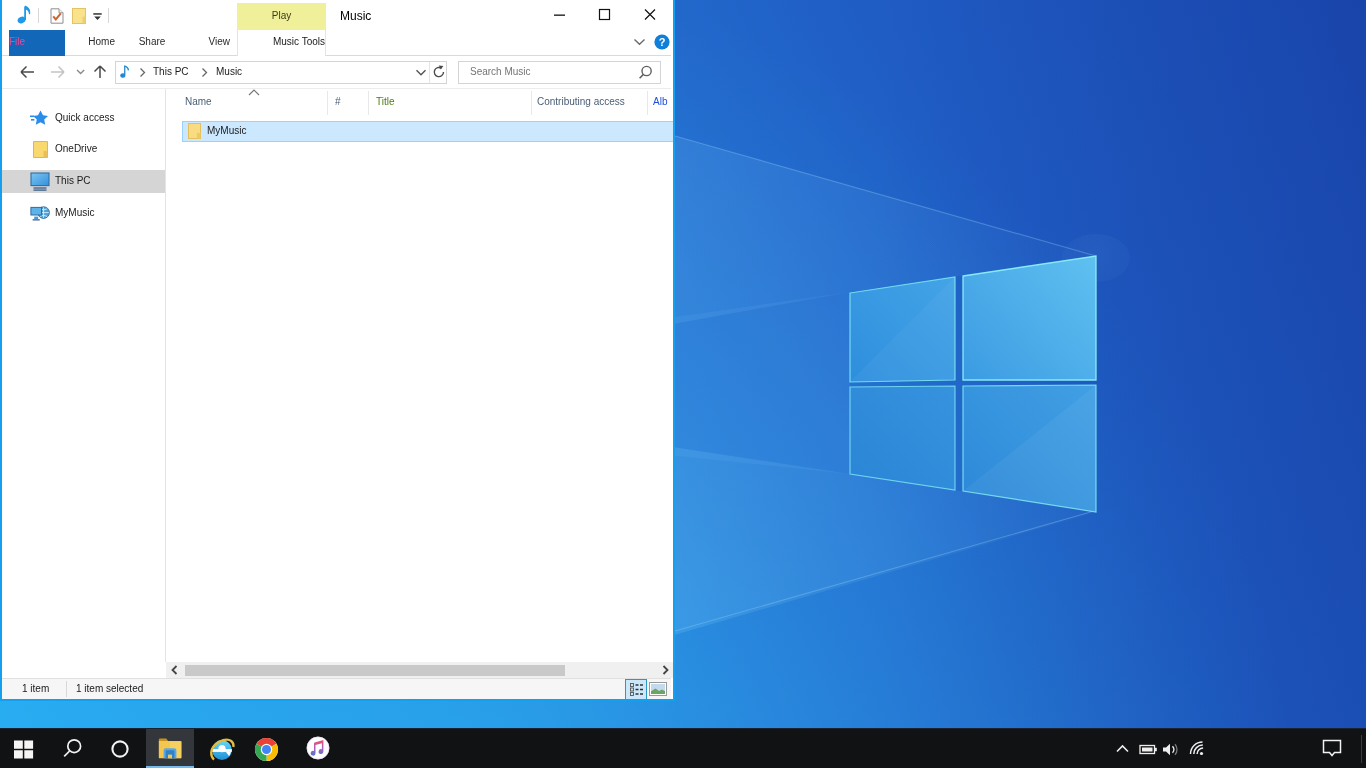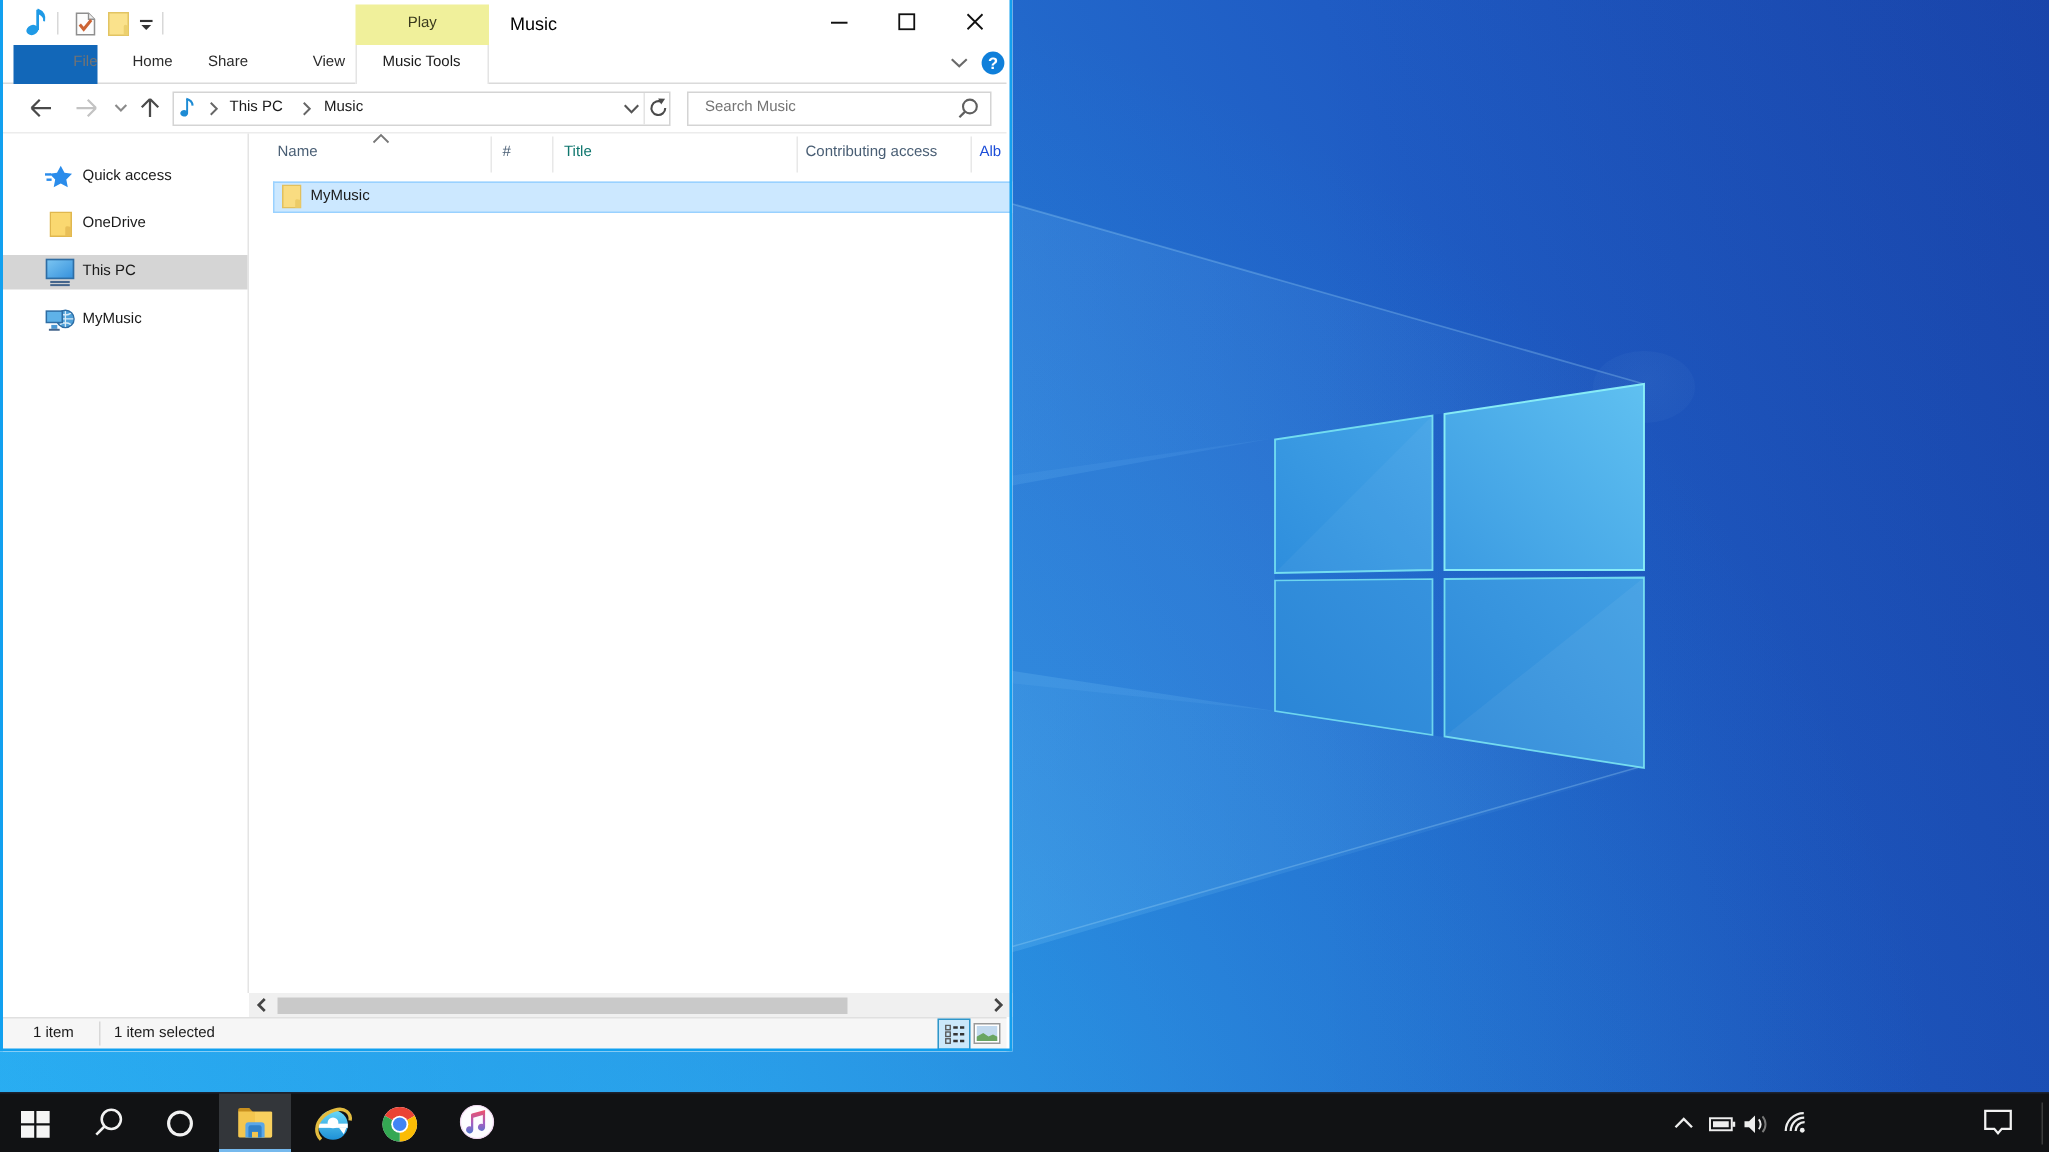--- a/index.html
+++ b/index.html
@@ -103,26 +103,26 @@
     <rect x="6" y="9.5" width="11" height="1.3" fill="#111"></rect>
     <rect x="51.5" y="4.5" width="10" height="10" fill="none" stroke="#111" stroke-width="1.2"></rect>
     <path d="M97 4.5 L107 14.5 M107 4.5 L97 14.5" stroke="#111" stroke-width="1.2"></path>
   </svg>
 
   <div class="abs" style="left:237px;top:3px;width:89px;height:27px;background:#f0f09b"></div>
   <div class="abs t12" style="left:237px;top:10px;width:89px;text-align:center;color:#3a3a1e">Play</div>
 
   <div class="abs" style="left:0;top:30px;width:671px;height:26px;background:#fff;border-bottom:1px solid #dadada"></div>
   <div class="abs" style="left:9px;top:30px;width:56px;height:26px;background:#1267b8"></div>
-  <div class="abs t12" style="left:9px;top:36px;width:56px;text-align:right;color:#737373">File</div>
+  <div class="abs t12" style="left:9px;top:36px;width:56px;text-align:left;color:#ec4899">File</div>
   <div class="abs t12" style="left:71px;top:36px;width:44px;text-align:right;color:#2b2b2b">Home</div>
   <div class="abs t12" style="left:130px;top:36px;width:44px;text-align:center;color:#2b2b2b">Share</div>
   <div class="abs t12" style="left:186px;top:36px;width:44px;text-align:right;color:#2b2b2b">View</div>
   <div class="abs" style="left:237px;top:30px;width:89px;height:26px;background:#fff;border-left:1px solid #e4e4e4;border-right:1px solid #e4e4e4"></div>
-  <div class="abs t12" style="left:237px;top:36px;width:88px;text-align:center;color:#1a1a1a">Music Tools</div>
+  <div class="abs t12" style="left:237px;top:36px;width:88px;text-align:right;color:#1a1a1a">Music Tools</div>
   <svg class="abs" style="left:633px;top:38px" width="13" height="8" viewBox="0 0 13 8">
     <path d="M1.5 1.5 L6.5 6.2 L11.5 1.5" stroke="#6a6a6a" stroke-width="1.4" fill="none"></path>
   </svg>
   <svg class="abs" style="left:654px;top:34px" width="16" height="16" viewBox="0 0 16 16">
     <circle cx="8" cy="8" r="7.6" fill="#0f7fda"></circle>
     <text x="8" y="11.8" font-size="11" font-weight="bold" fill="#fff" text-anchor="middle" font-family="Liberation Sans">?</text>
   </svg>
 
   <div class="abs" style="left:0;top:56px;width:671px;height:33px;background:#fff;border-bottom:1px solid #ececec"></div>
   <svg class="abs" style="left:18px;top:64px" width="92" height="16" viewBox="0 0 92 16">
@@ -194,21 +194,21 @@
   </svg>
   <div class="abs t12" style="left:55px;top:207px">MyMusic</div>
 
   <div class="abs t12" style="left:185px;top:96px;color:#495e74">Name</div>
   <svg class="abs" style="left:248px;top:89px" width="12" height="7" viewBox="0 0 12 7">
     <path d="M1 6 L6 1 L11 6" stroke="#777" stroke-width="1.2" fill="none"></path>
   </svg>
   <div class="abs" style="left:327px;top:91px;width:1px;height:24px;background:#e8e8e8"></div>
   <div class="abs t12" style="left:335px;top:96px;color:#495e74">#</div>
   <div class="abs" style="left:368px;top:91px;width:1px;height:24px;background:#e8e8e8"></div>
-  <div class="abs t12" style="left:376px;top:96px;color:#0f766e">Title</div>
+  <div class="abs t12" style="left:376px;top:96px;color:#4d7c0f">Title</div>
   <div class="abs" style="left:531px;top:91px;width:1px;height:24px;background:#e8e8e8"></div>
   <div class="abs t12" style="left:537px;top:96px;color:#495e74">Contributing access</div>
   <div class="abs" style="left:647px;top:91px;width:1px;height:24px;background:#e8e8e8"></div>
   <div class="abs t12" style="left:653px;top:96px;color:#1d4ed8">Alb</div>
 
   <div class="abs" style="left:182px;top:121px;width:493px;height:21px;background:#cce8ff;border:1px solid #99d1ff;border-right:none"></div>
   <svg class="abs" style="left:188px;top:123px" width="13" height="16" viewBox="0 0 13 16">
     <rect x="0.5" y="0.5" width="12" height="15" fill="#f9dc81" stroke="#e2c05d"></rect>
     <path d="M8.8 15.5 v-4.6 q0 -1.3 1.3 -1.05 l2.4 0.5 v5.15 z" fill="#eccb67"></path>
   </svg>

